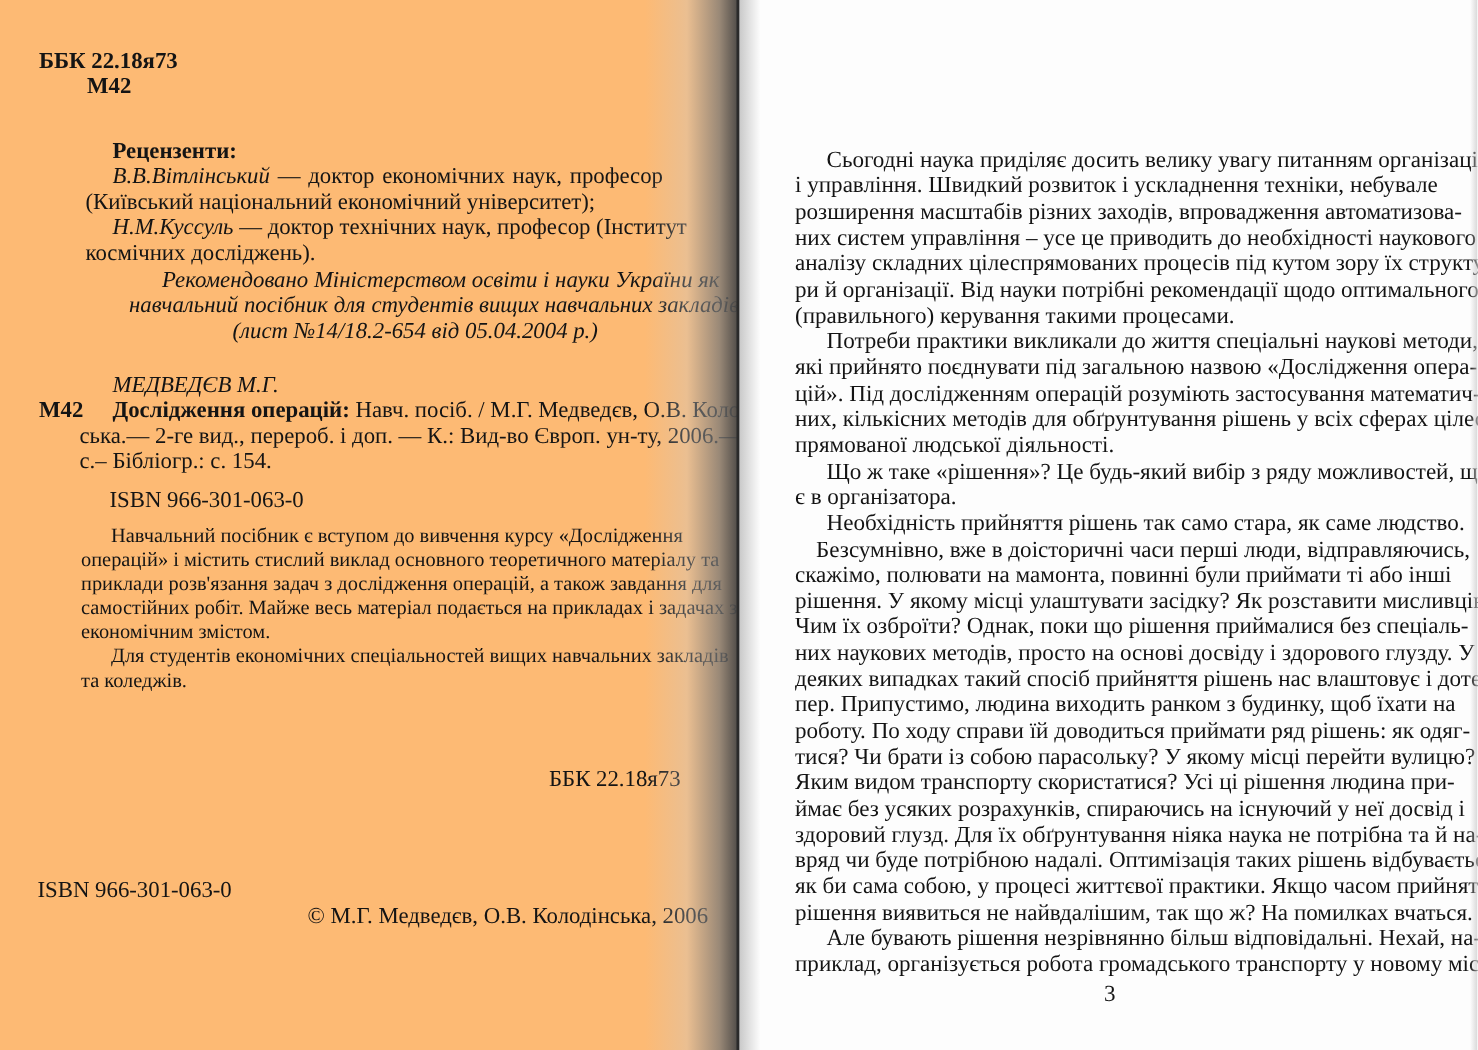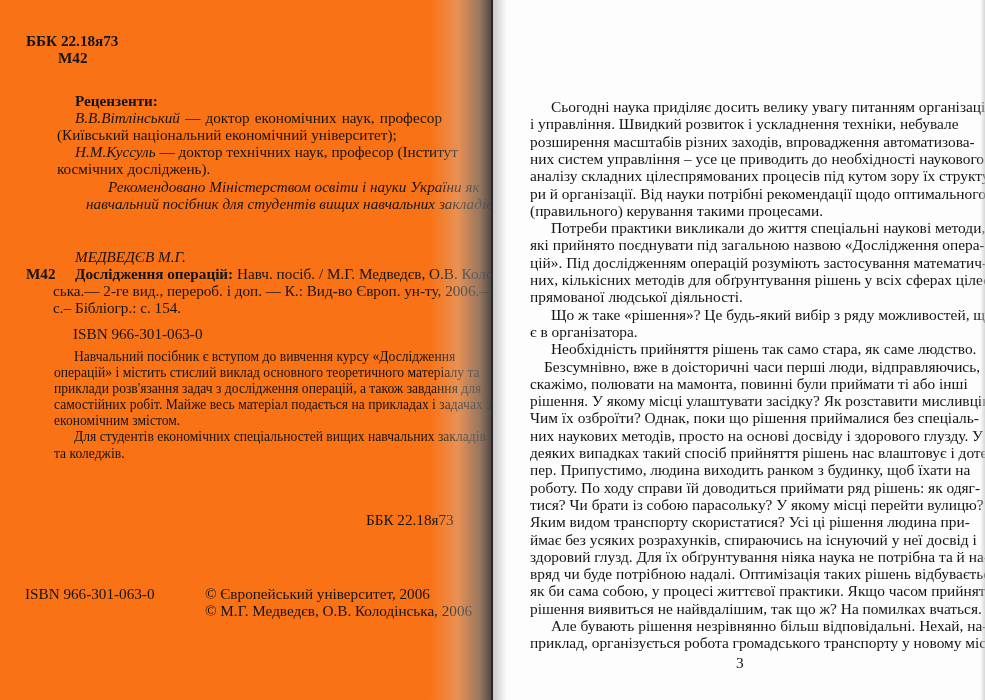--- a/index.html
+++ b/index.html
@@ -3,21 +3,21 @@
 <meta charset="utf-8">
 <style>
   html, body { margin: 0; padding: 0; }
   body {
     width: 985px; height: 700px; position: relative; overflow: hidden;
     background: #fdfdfd;
     font-family: "Liberation Serif", "DejaVu Serif", serif;
     color: #141414;
   }
   .page { position: absolute; top: 0; height: 700px; }
-  .page-left { left: 0; width: 492px; background: #f97316; }
+  .page-left { left: 0; width: 492px; background: #fdba74; }
   .page-right { left: 492px; width: 493px; background: #fdfdfd; }
   .gutter-shadow-left {
     position: absolute; left: 430px; top: 0; width: 62px; height: 700px;
     background: linear-gradient(to right, rgba(255,255,255,0) 0%, rgba(200,200,200,0.35) 45%, rgba(120,120,120,0.75) 80%, rgba(70,70,70,0.95) 100%);
   }
   .spine-line {
     position: absolute; left: 491px; top: 0; width: 2px; height: 700px; background: #2a2a2a;
   }
   .gutter-shadow-right {
     position: absolute; left: 493px; top: 0; width: 14px; height: 700px;
@@ -54,41 +54,41 @@
     <span style="padding-left:18px;" class="italic">В.В.Вітлінський</span><span> — доктор економічних наук, професор</span>
   </div>
   <div class="line lp last" style="left:57px; top:126px; width:385px;">(Київський національний економічний університет);</div>
   <div class="line lp" style="left:57px; top:143px; width:385px;">
     <span style="padding-left:18px;" class="italic">Н.М.Куссуль</span><span> — доктор технічних наук, професор (Інститут</span>
   </div>
   <div class="line lp last" style="left:57px; top:160px; width:385px;">космічних досліджень).</div>
 
   <div class="abs lp italic" style="left:108px; top:178px;">Рекомендовано Міністерством освіти і науки України як</div>
   <div class="abs lp italic" style="left:86px; top:195px;">навчальний посібник для студентів вищих навчальних закладів</div>
+  <div class="abs lp italic" style="left:155px; top:212px;">(лист №14/18.2-654 від 05.04.2004 р.)</div>
 
   <div class="abs lp italic" style="left:75px; top:248px;">МЕДВЕДЄВ М.Г.</div>
   <div class="abs lp bold" style="left:26px; top:265px;">М42</div>
   <div class="line lp" style="left:75px; top:265px; width:367px;">
     <span class="bold">Дослідження операцій:</span><span> Навч. посіб. / М.Г. Медведєв, О.В. Колодін-</span>
   </div>
   <div class="line lp" style="left:53px; top:282px; width:389px;">ська.— 2-ге вид., перероб. і доп. — К.: Вид-во Європ. ун-ту, 2006.— 158</div>
   <div class="line lp last" style="left:53px; top:299px; width:389px;">с.– Бібліогр.: с. 154.</div>
   <div class="abs lp" style="left:73px; top:325px;">ISBN 966-301-063-0</div>
 
   <div class="line lp-sm" style="left:74px; top:349px; width:368px;">Навчальний посібник є вступом до вивчення курсу «Дослідження</div>
   <div class="line lp-sm" style="left:54px; top:365px; width:388px;">операцій» і містить стислий виклад основного теоретичного матеріалу та</div>
   <div class="line lp-sm" style="left:54px; top:381px; width:388px;">приклади розв'язання задач з дослідження операцій, а також завдання для</div>
   <div class="line lp-sm" style="left:54px; top:397px; width:388px;">самостійних робіт. Майже весь матеріал подається на прикладах і задачах з</div>
   <div class="line lp-sm last" style="left:54px; top:413px; width:388px;">економічним змістом.</div>
   <div class="line lp-sm" style="left:74px; top:429px; width:368px;">Для студентів економічних спеціальностей вищих навчальних закладів</div>
   <div class="line lp-sm last" style="left:54px; top:446px; width:388px;">та коледжів.</div>
 
   <div class="abs lp" style="left:366px; top:511px;">ББК 22.18я73</div>
   <div class="abs lp" style="left:25px; top:585px;">ISBN 966-301-063-0</div>
-  <div class="abs lp" style="left:205px; top:585px;">© Європейський університет, 2006</div>
   <div class="abs lp" style="left:205px; top:602px;">© М.Г. Медведєв, О.В. Колодінська, 2006</div>
 </div>
 
 <div class="page page-right">
   <div id="right-lines">
       <div class="line rp" style="left: 59px; top: 98px; width: 398px;">Сьогодні наука приділяє досить велику увагу питанням організації</div>
       <div class="line rp" style="left: 38px; top: 115.3px; width: 419px;">і управління. Швидкий розвиток і ускладнення техніки, небувале</div>
       <div class="line rp" style="left: 38px; top: 132.6px; width: 419px;">розширення масштабів різних заходів, впровадження автоматизова-</div>
       <div class="line rp" style="left: 38px; top: 149.9px; width: 419px;">них систем управління – усе це приводить до необхідності наукового</div>
       <div class="line rp" style="left: 38px; top: 167.2px; width: 419px;">аналізу складних цілеспрямованих процесів під кутом зору їх структу-</div>

